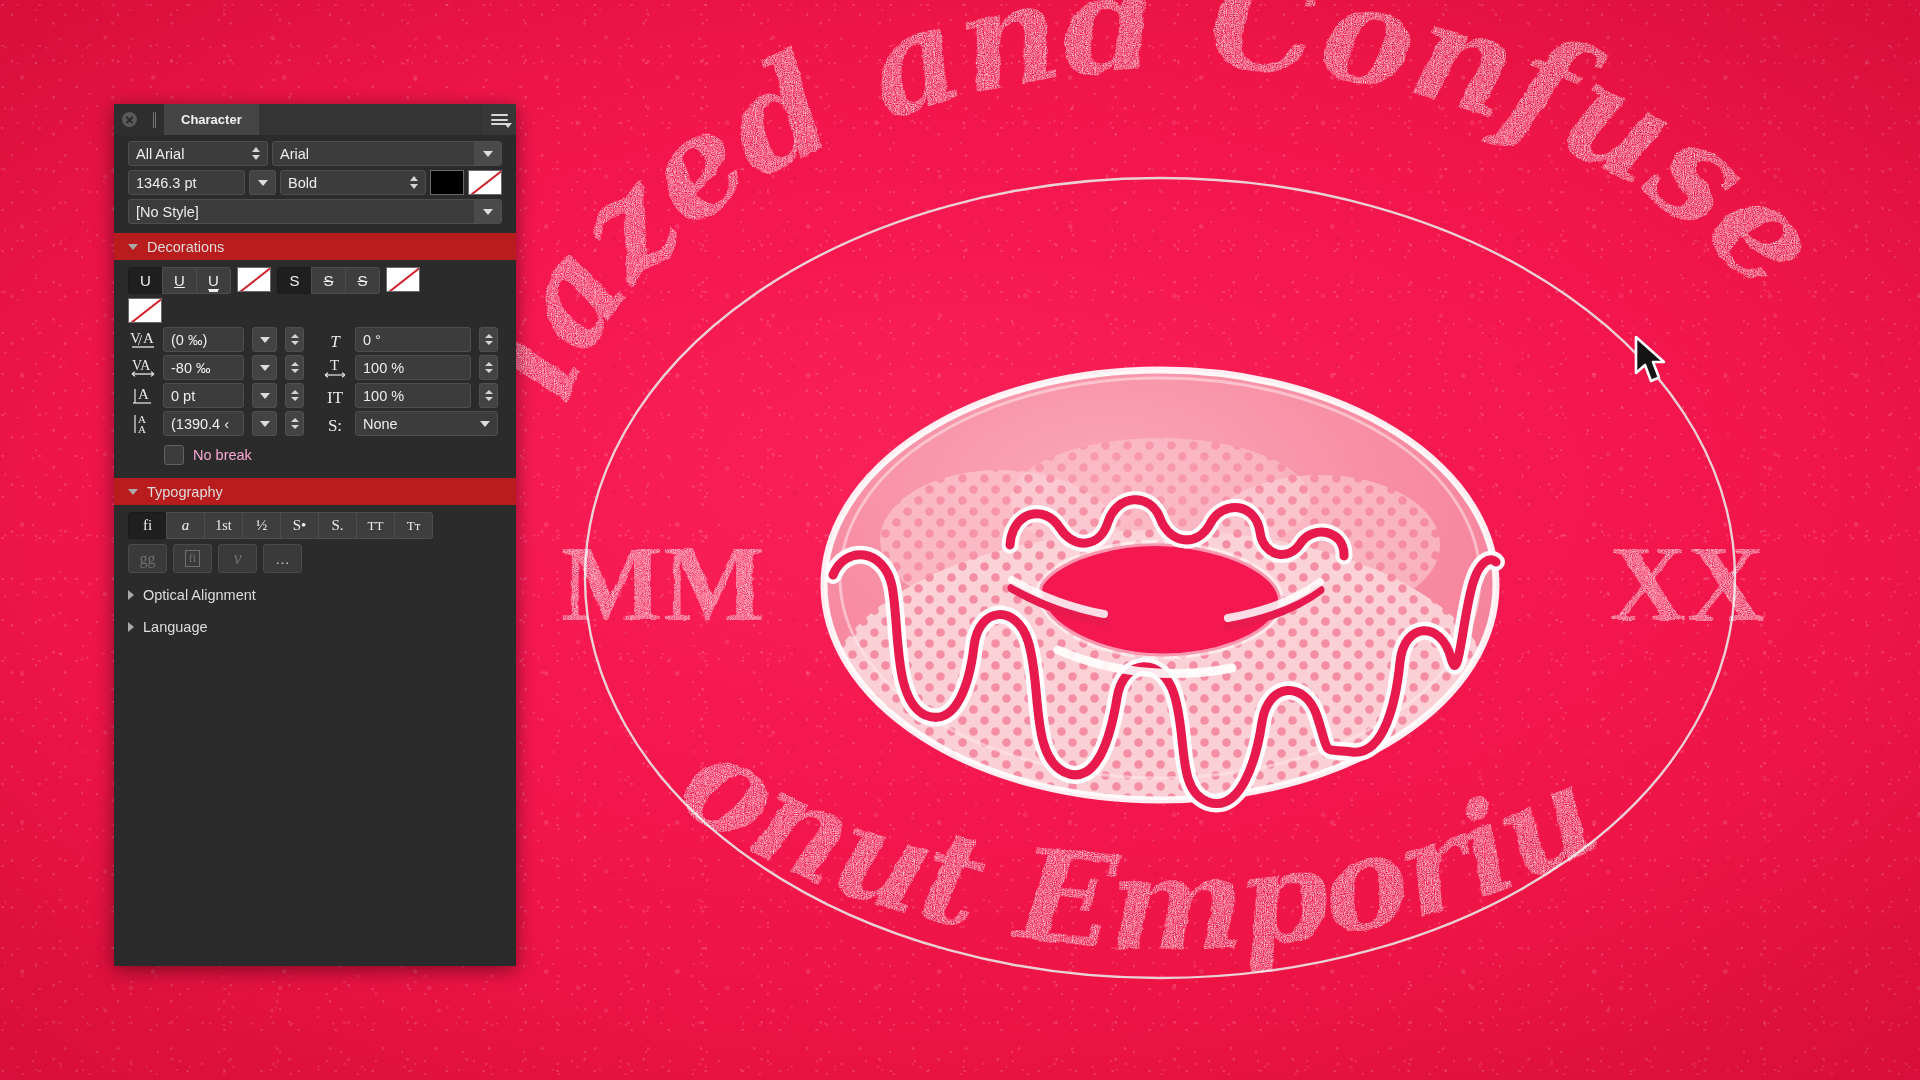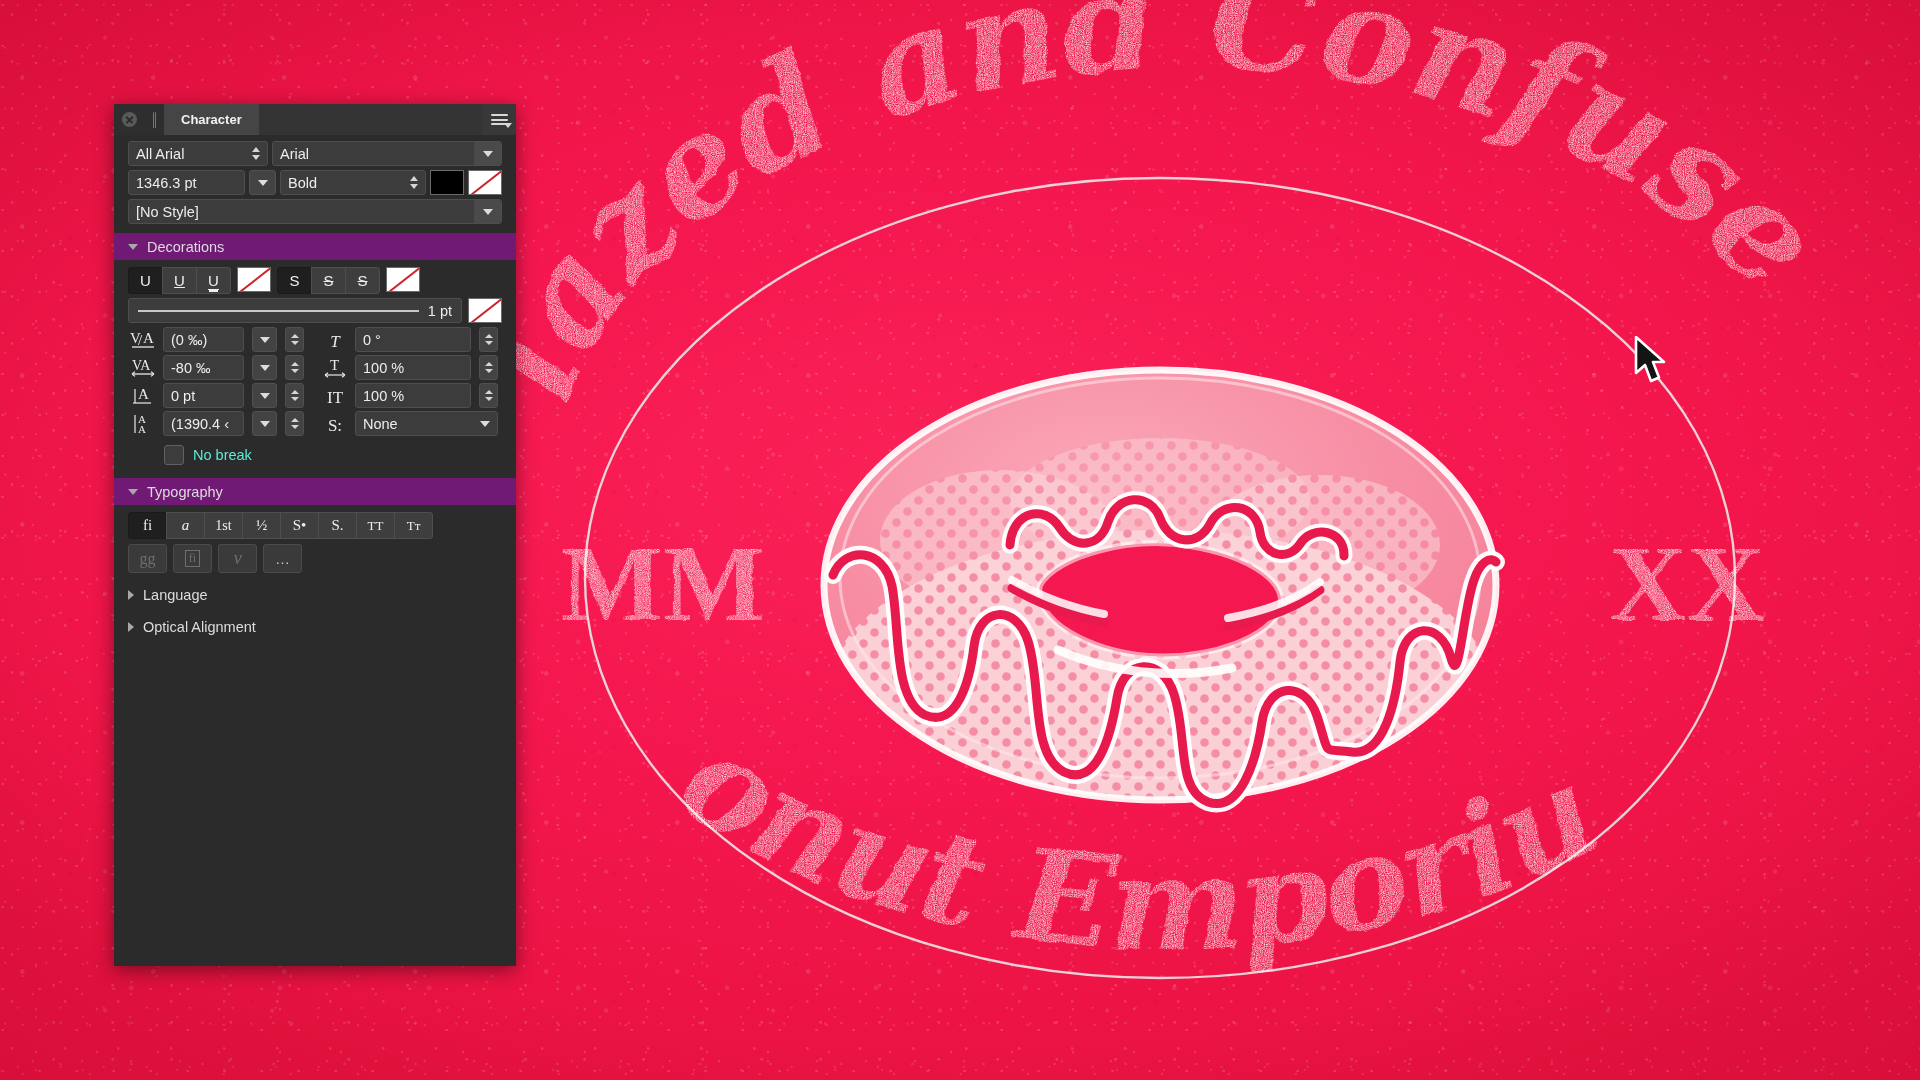--- a/index.html
+++ b/index.html
@@ -162,21 +162,21 @@
   .swatch.none {
     background: #FFF; position: relative; overflow: hidden;
   }
   .swatch.none::after {
     content: ""; position: absolute; left: -25%; top: 50%;
     width: 150%; height: 2px; background: #D0202C;
     transform: rotate(-38deg); transform-origin: center;
   }
 
   .section-head {
-    background: #701a75;
+    background: #b91c1c;
     height: 27px;
     display: flex; align-items: center; gap: 9px;
     padding: 0 14px;
     margin: 5px 0 7px 0;
     font-size: 14.5px; color: #DDDDDD;
   }
   .section-head.collapsed { background: transparent; margin: 2px 0; }
 
   .tri-down {
     width:0;height:0;border-left:5.5px solid transparent;border-right:5.5px solid transparent;
@@ -245,21 +245,21 @@
     margin-left: 3px;
   }
   .pt-step .up { width:0;height:0;border-left:4px solid transparent;border-right:4px solid transparent;border-bottom:4.5px solid #D5D5D5;}
   .pt-step .dn { width:0;height:0;border-left:4px solid transparent;border-right:4px solid transparent;border-top:4.5px solid #D5D5D5;}
 
   .checkline { display: flex; align-items: center; gap: 9px; padding: 9px 0 0 50px; }
   .chk {
     width: 18px; height: 18px; border-radius: 3px;
     background: #3C3C3C; border: 1px solid #616161;
   }
-  .checkline span { font-size: 14.5px; color: #5eead4; }
+  .checkline span { font-size: 14.5px; color: #f9a8d4; }
 
   .typo-row { display: flex; padding: 0 14px 5px 14px; }
   .typo-row2 { display: flex; padding: 0 14px 5px 14px; gap: 6px; }
   .tybtn2 {
     width: 39px; height: 29px;
     background: #3A3A3A; border: 1px solid #4B4B4B; border-radius: 3px;
     display:flex; align-items:center; justify-content:center;
     color: #6F6F6F; font-size: 16px;
     font-family: "Liberation Serif", serif;
     box-sizing: border-box;
@@ -519,24 +519,20 @@
               <span style="text-decoration:line-through">S</span>
             </div>
           <div class="tbtn">
               <span style="text-decoration:line-through;border-top:0">S</span>
             </div>
         </div>
         <div class="swatch none"></div>
       </div>
 
       <div class="row" style="gap:6px">
-        <div class="line-field">
-          <span class="rule"></span>
-          <span class="ptlabel">1 pt</span>
-        </div>
         <div class="swatch none"></div>
       </div>
 
 
       <div class="pt-grid">
         <div class="pt-col left">
 
           <div class="pt-line">
             <span class="pt-ico">
               <svg width="26" height="22" viewBox="0 0 26 22">
@@ -719,26 +715,26 @@
         <div class="tybtn2" style="font-style:italic;font-size:18px">
             <span>ᴠ</span>
           </div>
         <div class="tybtn2" style="font-family:'Liberation Sans',sans-serif;font-size:15px;color:#C6C6C6">
             <span>…</span>
           </div>
       </div>
 
       <div class="section-head collapsed" style="padding:0 14px;height:30px">
         <span class="tri-right"></span>
-        <span>Language</span>
+        <span>Optical Alignment</span>
       </div>
 
       <div class="section-head collapsed" style="padding:0 14px;height:30px">
         <span class="tri-right"></span>
-        <span>Optical Alignment</span>
+        <span>Language</span>
       </div>
 
     </div>
   </div>
 
   <svg id="cursor" viewBox="0 0 34 50">
     <path d="M2 1 L2 37 L11 29 L17 45 L25 41.5 L19 26 L30 26 Z" fill="#141414" stroke="#FFFFFF" stroke-width="2.6" stroke-linejoin="round"></path>
   </svg>
 
 </div>

